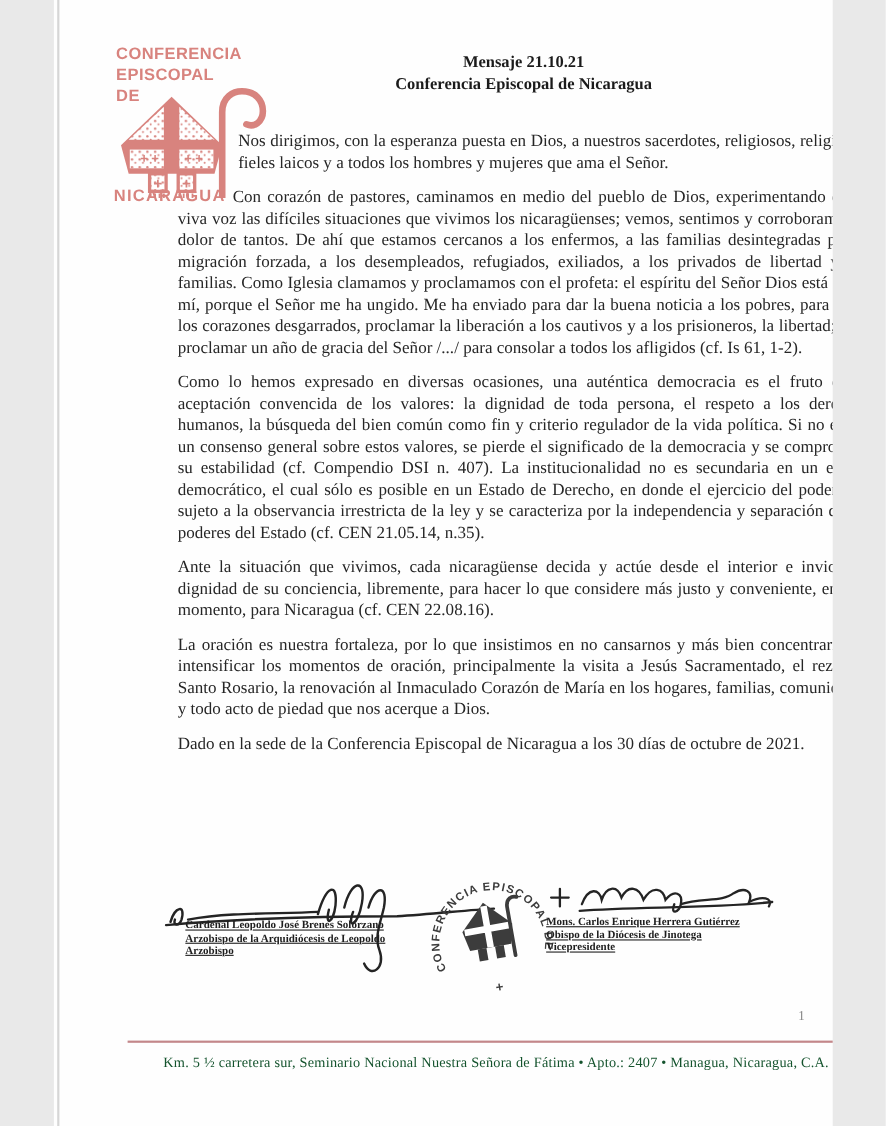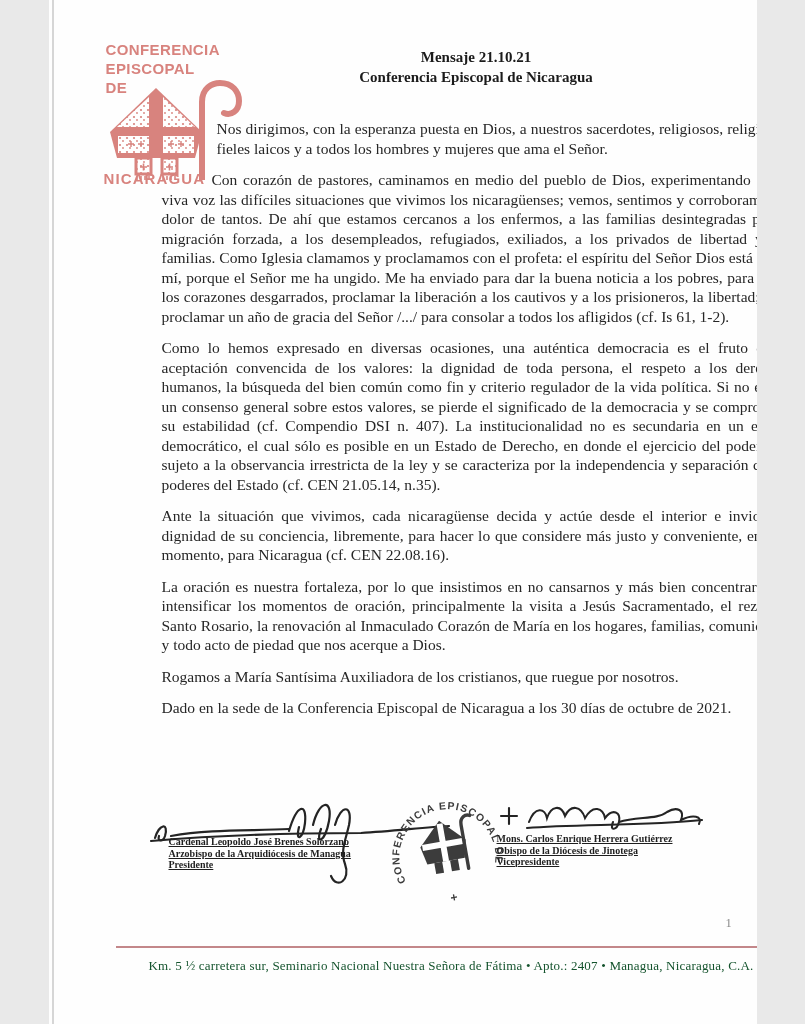--- a/index.html
+++ b/index.html
@@ -94,38 +94,37 @@
     <div>Mensaje 21.10.21</div>
     <div>Conferencia Episcopal de Nicaragua</div>
   </div>
 
   <div class="content">
     <p class="p-first">Nos dirigimos, con la esperanza puesta en Dios, a nuestros sacerdotes, religiosos, religiosas, fieles laicos y a todos los hombres y mujeres que ama el Señor.</p>
     <p class="p-indent">Con corazón de pastores, caminamos en medio del pueblo de Dios, experimentando de su viva voz las difíciles situaciones que vivimos los nicaragüenses; vemos, sentimos y corroboramos el dolor de tantos. De ahí que estamos cercanos a los enfermos, a las familias desintegradas por la migración forzada, a los desempleados, refugiados, exiliados, a los privados de libertad y sus familias. Como Iglesia clamamos y proclamamos con el profeta: el espíritu del Señor Dios está sobre mí, porque el Señor me ha ungido. Me ha enviado para dar la buena noticia a los pobres, para curar los corazones desgarrados, proclamar la liberación a los cautivos y a los prisioneros, la libertad; para proclamar un año de gracia del Señor /.../ para consolar a todos los afligidos (cf. Is 61, 1-2).</p>
     <p>Como lo hemos expresado en diversas ocasiones, una auténtica democracia es el fruto de la aceptación convencida de los valores: la dignidad de toda persona, el respeto a los derechos humanos, la búsqueda del bien común como fin y criterio regulador de la vida política. Si no existe un consenso general sobre estos valores, se pierde el significado de la democracia y se compromete su estabilidad (cf. Compendio DSI n. 407). La institucionalidad no es secundaria en un estado democrático, el cual sólo es posible en un Estado de Derecho, en donde el ejercicio del poder está sujeto a la observancia irrestricta de la ley y se caracteriza por la independencia y separación de los poderes del Estado (cf. CEN 21.05.14, n.35).</p>
     <p>Ante la situación que vivimos, cada nicaragüense decida y actúe desde el interior e inviolable dignidad de su conciencia, libremente, para hacer lo que considere más justo y conveniente, en este momento, para Nicaragua (cf. CEN 22.08.16).</p>
     <p>La oración es nuestra fortaleza, por lo que insistimos en no cansarnos y más bien concentrarnos e intensificar los momentos de oración, principalmente la visita a Jesús Sacramentado, el rezo del Santo Rosario, la renovación al Inmaculado Corazón de María en los hogares, familias, comunidades y todo acto de piedad que nos acerque a Dios.</p>
-    <p>Rogamos a María Santísima Auxiliadora de los cristianos, que ruegue por nosotros.</p>
     <p>Dado en la sede de la Conferencia Episcopal de Nicaragua a los 30 días de octubre de 2021.</p>
   </div>
 
   <svg class="sig-ink" style="left:100px;top:796px;" width="320" height="100" viewBox="0 0 320 100">
     <g fill="none" stroke="#242424" stroke-width="2.2" stroke-linecap="round">
       <path d="M6,42 C10,28 20,26 16,40 C14,46 8,46 10,40"></path>
       <path d="M22,40 C62,33 102,35 140,33"></path>
       <path d="M140,35 C148,8 158,6 156,27 C154,43 146,47 150,31"></path>
       <path d="M164,29 C170,4 184,2 180,25 C176,47 166,49 172,33"></path>
       <path d="M186,29 C192,8 204,8 200,29 C197,43 191,55 196,68 C202,84 188,94 182,80"></path>
       <path d="M2,45 C70,39 150,37 212,37 C245,35 278,31 300,30"></path>
     </g>
   </svg>
   <div class="sig-block sig-left-text">
     <div>Cardenal Leopoldo José Brenes Solórzano</div>
-    <div>Arzobispo de la Arquidiócesis de Managua</div>
-    <div>Presidente</div>
+    <div>Arzobispo de la Arquidiócesis de Leopoldo</div>
+    <div>Arzobispo</div>
   </div>
 
   <svg class="seal" width="122" height="122" viewBox="0 0 122 122">
     <defs>
       <path id="sealArc" d="M16,86 A48,48 0 1 1 106,86"></path>
     </defs>
     <g transform="rotate(-10 61 61)" fill="#3c3c3c">
       <text font-family="Liberation Sans, sans-serif" font-size="10.3" font-weight="bold" letter-spacing="1.2">
         <textPath href="#sealArc">CONFERENCIA EPISCOPAL DE NICARAGUA</textPath>
       </text>

